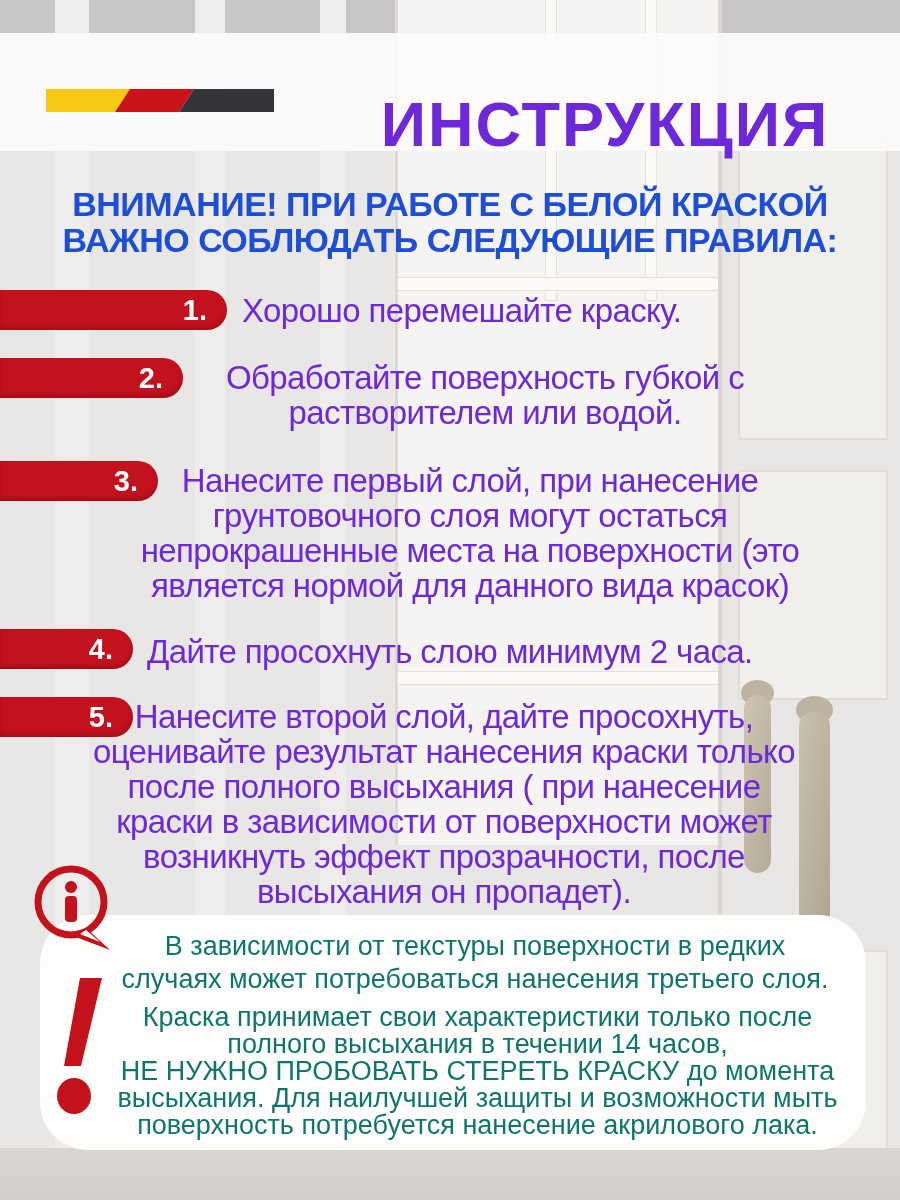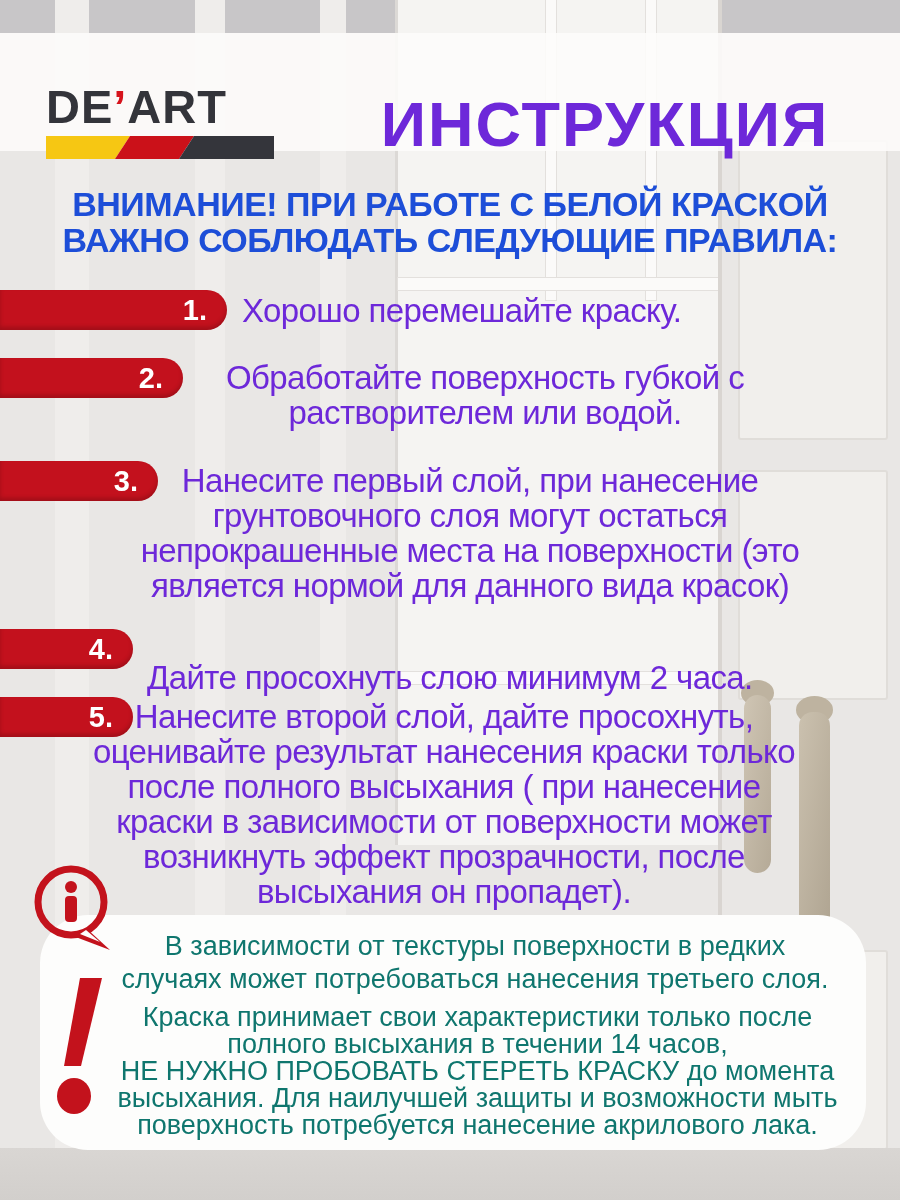--- a/index.html
+++ b/index.html
@@ -55,21 +55,21 @@
   
   .pill { position:absolute; left:0; height:40px; background:#c3111d;
     border-radius:0 21px 21px 0; color:#ffffff; font-weight:700; font-size:29px;
     text-align:right; line-height:40px; padding-right:20px;
     box-shadow:inset 0 -3px 4px rgba(0,0,0,0.18); }
   .step-text { position:absolute; color:#6d28d9; font-size:33px; line-height:35px;
     letter-spacing:-0.6px; white-space:pre-line; }
   .p1 { top:290px; width:227px; }  .t1 { left:242px; top:293px; }
   .p2 { top:358px; width:183px; }  .t2 { left:180px; top:360px; width:610px; text-align:center; }
   .p3 { top:461px; width:158px; }  .t3 { left:90px;  top:463px; width:760px; text-align:center; }
-  .p4 { top:629px; width:133px; }  .t4 { left:147px; top:660px; }
+  .p4 { top:629px; width:133px; }  .t4 { left:147px; top:634px; }
   .p5 { top:697px; width:133px; }  .t5 { left:14px;  top:699px; width:860px; text-align:center; }
 
   
   .notes-panel { position:absolute; left:40px; top:915px; width:826px; height:235px;
     background:#fdfdfc; border-radius:48px; }
   .note { position:absolute; color:#0f766e; white-space:pre-line; text-align:center; }
   .note-1 { left:115px; top:930px; width:720px; font-size:27px; line-height:33px; }
   .note-2 { left:105px; top:1004px; width:745px; font-size:27px; line-height:27px; }
   .info-icon-wrap { position:absolute; left:26px; top:860px; }
   .excl-wrap { position:absolute; left:48px; top:970px; }
@@ -94,21 +94,20 @@
   <div class="bg-right-panel rp2"></div>
   <div class="bg-right-panel rp3"></div>
   <div class="handle-cap hc1"></div>
   <div class="handle-cap hc2"></div>
   <div class="handle handle1"></div>
   <div class="handle handle2"></div>
   <div class="bg-bottom"></div>
 
   <div class="header-band">
     <div class="logo">
-      <div class="logo-text"><span>DE</span><span class="logo-apos">’</span><span>ART</span></div>
       <svg class="logo-stripe" width="228" height="23" viewBox="0 0 228 23">
         <polygon points="0,0 84,0 69,23 0,23" fill="#f6c713"></polygon>
         <polygon points="84,0 148,0 133,23 69,23" fill="#cb1119"></polygon>
         <polygon points="148,0 228,0 228,23 133,23" fill="#34353b"></polygon>
       </svg>
     </div>
     <div class="page-title">ИНСТРУКЦИЯ</div>
   </div>
 
   <div class="warning">ВНИМАНИЕ! ПРИ РАБОТЕ С БЕЛОЙ КРАСКОЙ

